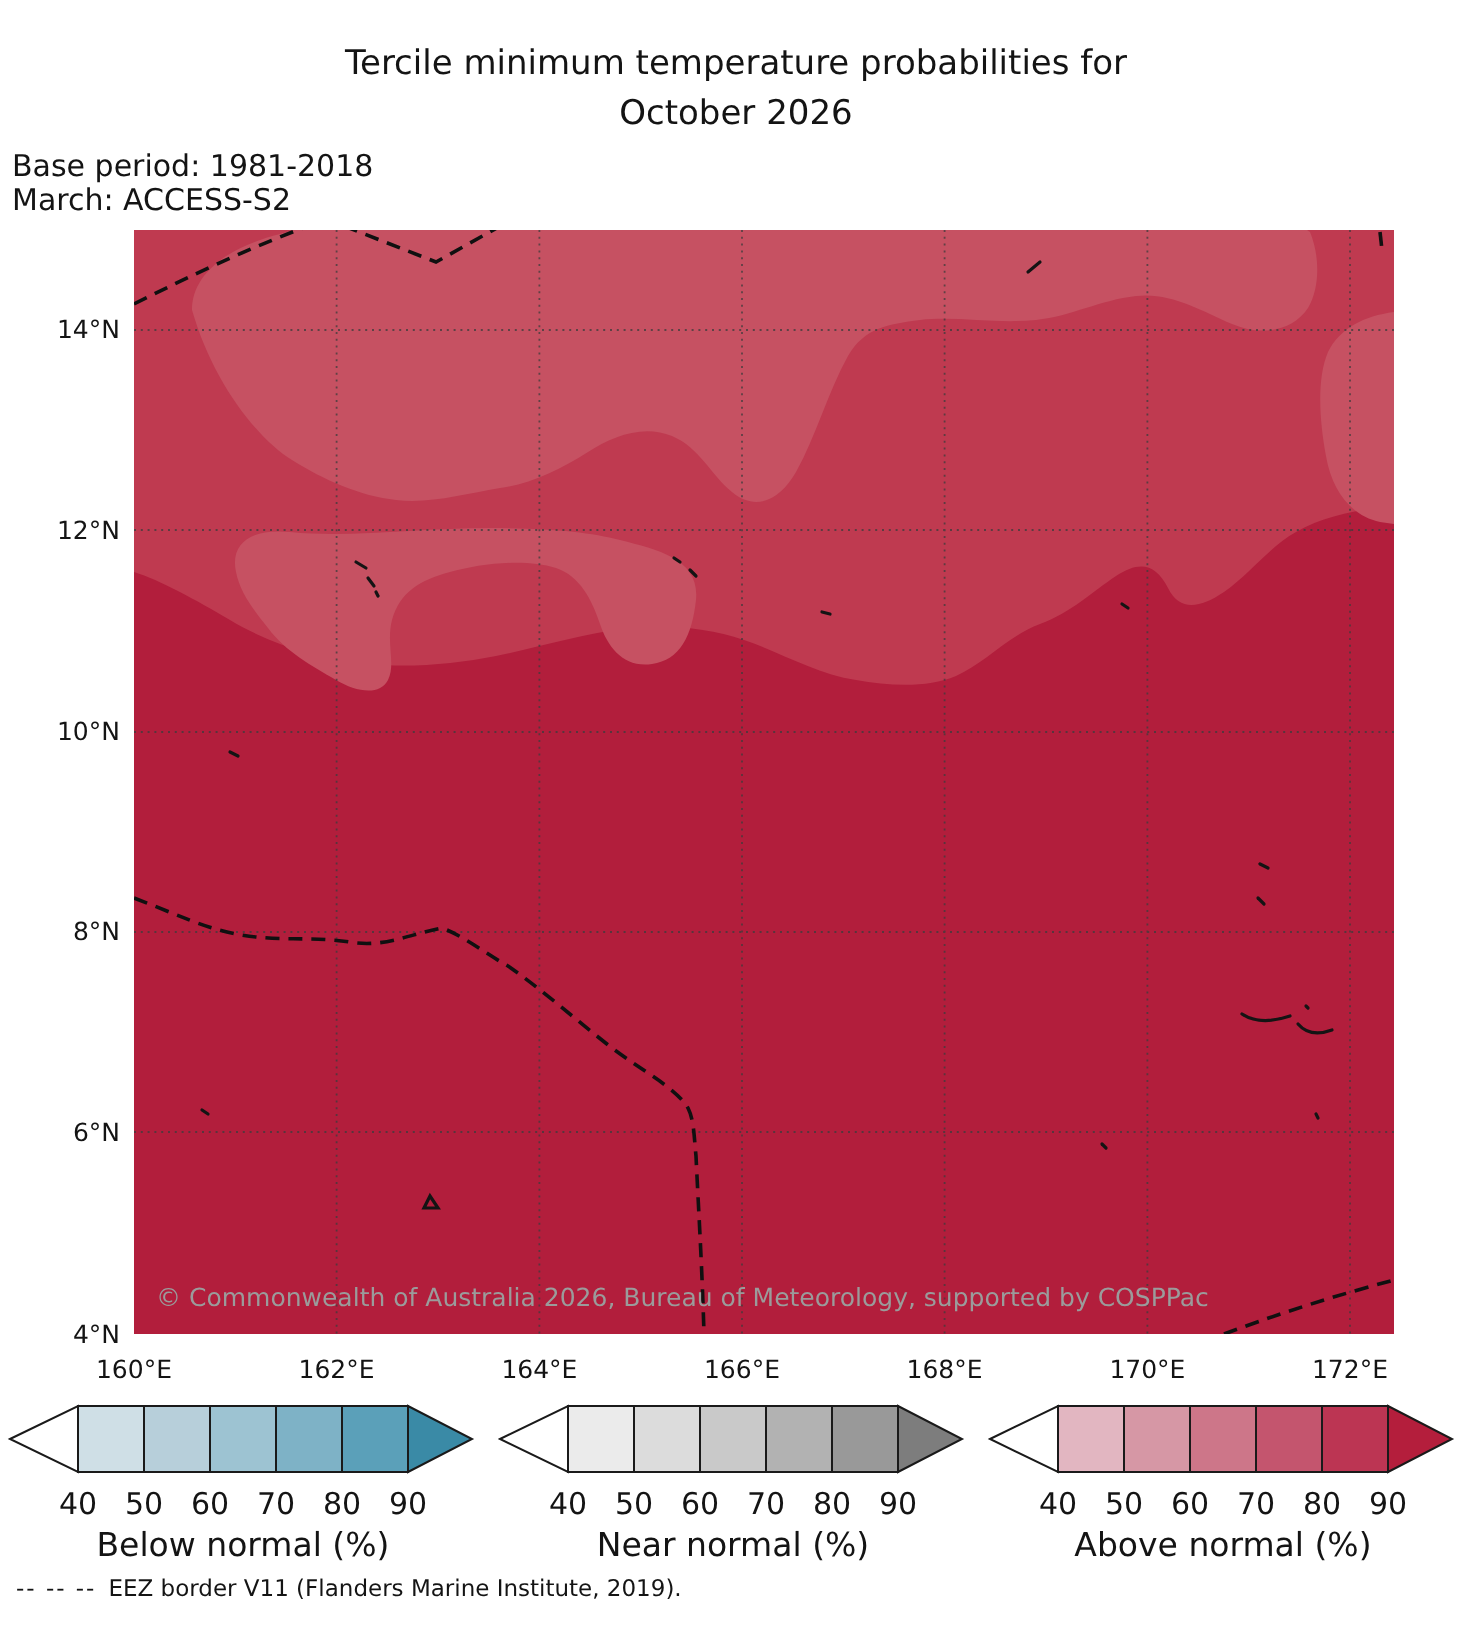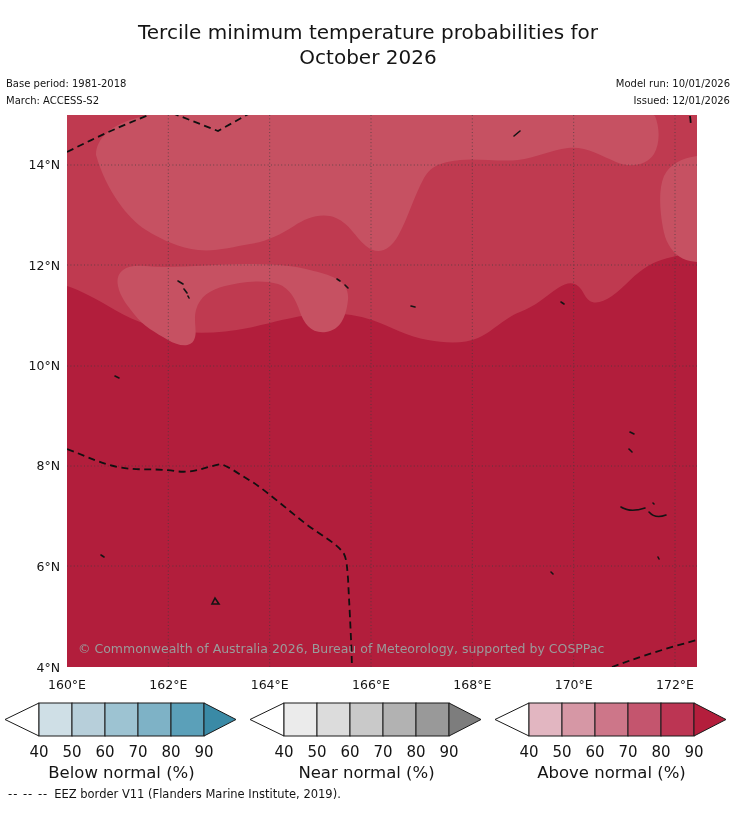--- a/index.html
+++ b/index.html
@@ -1,22 +1,22 @@
 <!DOCTYPE html>
 <html><head>
 <meta charset="utf-8">
 <style>
   html,body{margin:0;padding:0;background:#ffffff;}
   .page{
     position:relative;width:736px;height:816px;background:#ffffff;overflow:hidden;
     font-family:"DejaVu Sans","Liberation Sans",sans-serif;color:#1a1a1a;
   }
   .title{position:absolute;top:20px;left:0;width:736px;text-align:center;
-         font-size:20px;line-height:25px;color:#141414;}
-  .meta{position:absolute;top:75px;font-size:10px;line-height:17px;color:#141414;}
+         font-size:17px;line-height:25px;color:#141414;}
+  .meta{position:absolute;top:75px;font-size:15px;line-height:17px;color:#141414;}
   .meta.left{left:6px;text-align:left;}
   .meta.right{right:6px;text-align:right;}
   .map-wrap{position:absolute;top:100px;left:0;}
   .legend-row{position:absolute;top:700px;left:0;width:736px;display:flex;text-align:right;}
   .legend-row svg{display:block;}
   .footer{position:absolute;top:787px;left:8px;font-size:11.5px;color:#141414;}
   .footer .dashsym{letter-spacing:1px;margin-right:6px;}
   svg text{font-family:"DejaVu Sans","Liberation Sans",sans-serif;}
 </style>
 </head>
@@ -27,24 +27,20 @@
   <div class="title">
     <div>Tercile minimum temperature probabilities for</div>
     <div>October 2026</div>
   </div>
 
   <div class="meta left">
     <div>Base period: 1981-2018</div>
     <div>March: ACCESS-S2</div>
   </div>
 
-  <div class="meta right">
-    <div>Model run: 10/01/2026</div>
-    <div>Issued: 12/01/2026</div>
-  </div>
 
   <div class="map-wrap">
     <svg id="map-svg" width="736" height="600" viewBox="0 0 736 600">
       <defs>
         <clipPath id="mapclip">
             <rect x="67" y="15" width="630" height="552"></rect>
           </clipPath>
       </defs>
 
       <g clip-path="url(#mapclip)">

